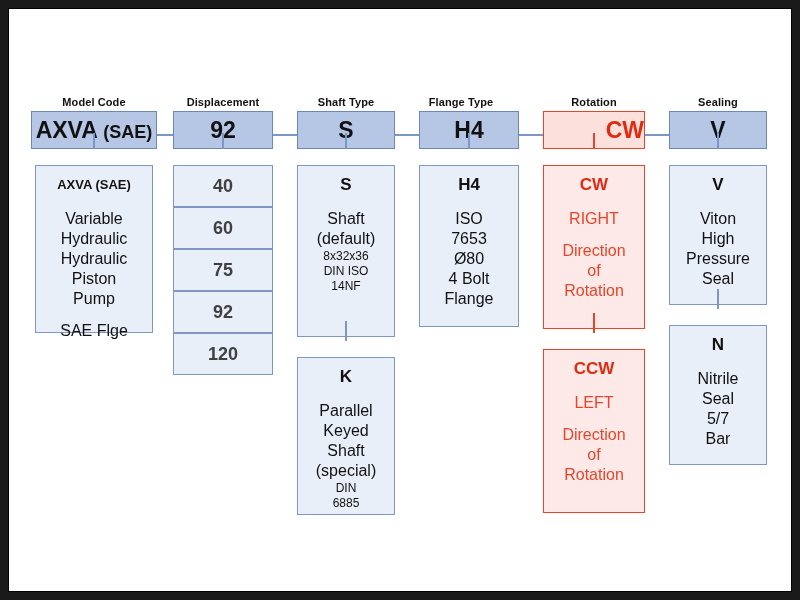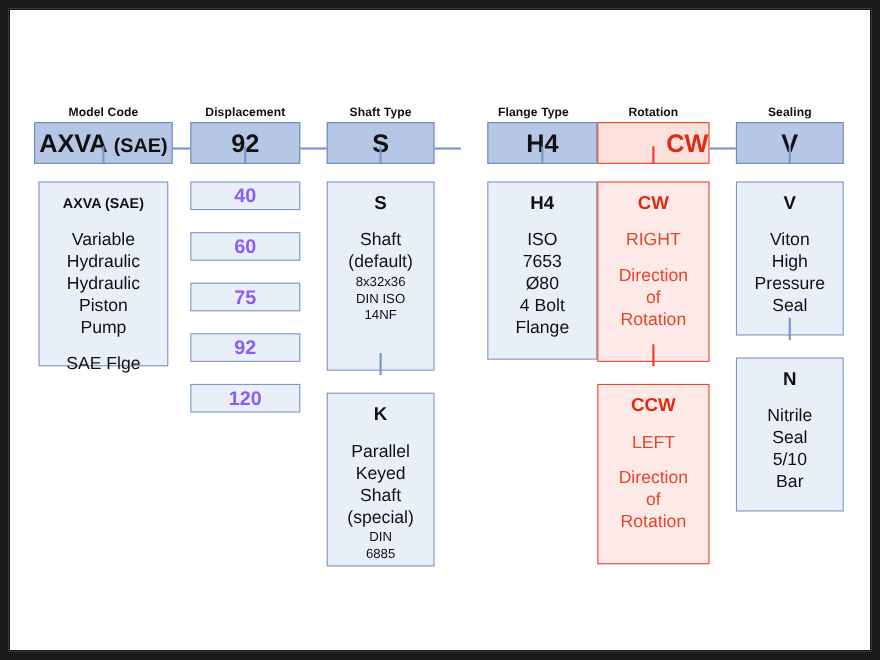--- a/index.html
+++ b/index.html
@@ -72,24 +72,24 @@
   .det .key.small{font-size:13px;}
   .det .line{
     font-size:16px;color:#111;line-height:20px;
   }
   .det .line.sm{font-size:12px;line-height:15px;}
   .det .gap{height:12px;}
   .det.red .key{color:#e02b12;}
   .det.red .line{color:#e8442a;}
 
   .pill{
-    height:26px;
+    height:42px;
     display:flex;align-items:center;justify-content:center;
-    font-size:18px;font-weight:bold;color:#8b5cf6;
-    margin-bottom:20px;
+    font-size:18px;font-weight:bold;color:#404040;
+    margin-bottom:0;
   }
 </style>
 </head>
 <body>
 
 <div id="canvas">
 
   <div class="hline" style="left:148px;top:125px;width:16px;"></div>
   <div class="hline" style="left:264px;top:125px;width:24px;"></div>
   <div class="hline" style="left:386px;top:125px;width:24px;"></div>
@@ -148,21 +148,21 @@
       <div class="key">K</div>
       <div class="line">Parallel</div>
       <div class="line">Keyed</div>
       <div class="line">Shaft</div>
       <div class="line">(special)</div>
       <div class="line sm">DIN</div>
       <div class="line sm">6885</div>
     </div>
   </div>
 
-  <div class="col" style="left:410px;width:84px;margin-left:24px;">
+  <div class="col" style="left:410px;width:84px;">
     <div class="col-title">Flange Type</div>
     <div class="box head" style="width:100px;">
       <span class="code">H4</span>
     </div>
     <div class="vline" style="left:49px;top:38px;height:16px;"></div>
     <div class="box det" style="width:100px;margin-top:16px;height:162px;">
       <div class="key">H4</div>
       <div class="line">ISO</div>
       <div class="line">7653</div>
       <div class="line">Ø80</div>
@@ -207,18 +207,18 @@
       <div class="line">Viton</div>
       <div class="line">High</div>
       <div class="line">Pressure</div>
       <div class="line">Seal</div>
     </div>
     <div class="vline" style="left:48px;top:194px;height:20px;"></div>
     <div class="box det" style="width:98px;margin-top:20px;height:140px;">
       <div class="key">N</div>
       <div class="line">Nitrile</div>
       <div class="line">Seal</div>
-      <div class="line">5/10</div>
+      <div class="line">5/7</div>
       <div class="line">Bar</div>
     </div>
   </div>
 
 </div>
 
 </body></html>

